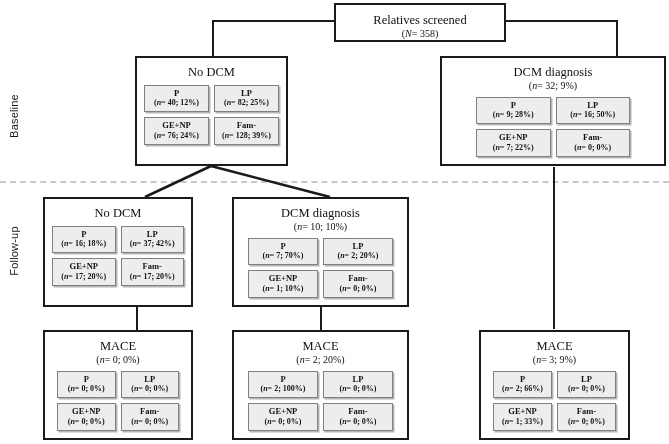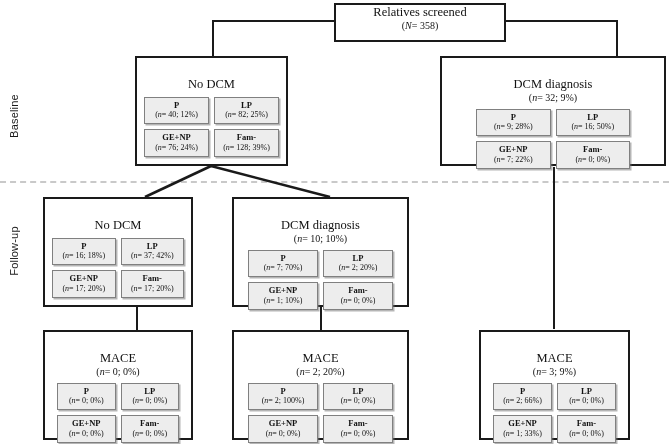--- a/index.html
+++ b/index.html
@@ -51,31 +51,31 @@
     position: absolute;
     box-sizing: border-box;
     border: 2.5px solid #1a1a1a;
     background: #ffffff;
   }
   .node-title {
     text-align: center;
     font-size: 12.5px;
     color: #111111;
     line-height: 1.18;
-    padding-top: 19px;
+    padding-top: 7px;
   }
   .node-title .sub {
     display: block;
     font-size: 10px;
   }
 
   
   .node.root {
     display: flex;
-    align-items: flex-start;
+    align-items: flex-end;
     justify-content: center;
   }
   .node.root .node-title { padding-top: 0; }
 
   
   .grid {
     display: grid;
     grid-template-columns: 1fr 1fr;
     gap: 5px;
     padding: 5px 7px 7px 7px;
@@ -90,21 +90,21 @@
   }
   .cell .lbl {
     display: block;
     font-weight: bold;
     font-size: 8.5px;
     color: #111111;
     line-height: 1.25;
   }
   .cell .val {
     display: block;
-    font-weight: normal;
+    font-weight: bold;
     font-size: 8px;
     color: #111111;
     line-height: 1.25;
   }
 </style>
 </head>
 <body>
 
 <div id="page">
 

